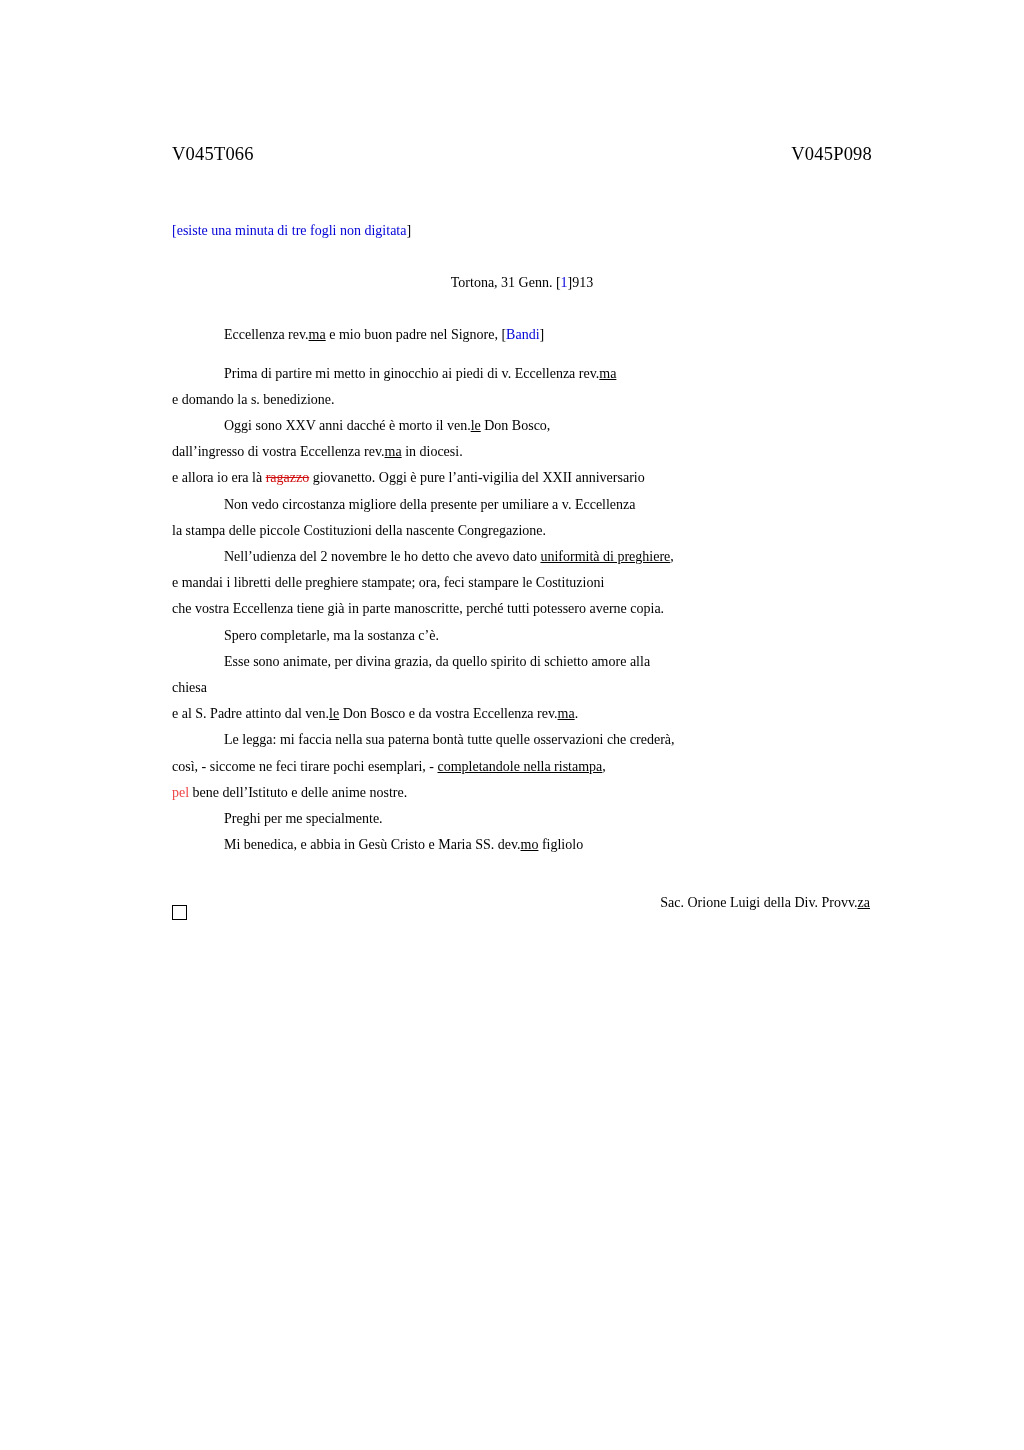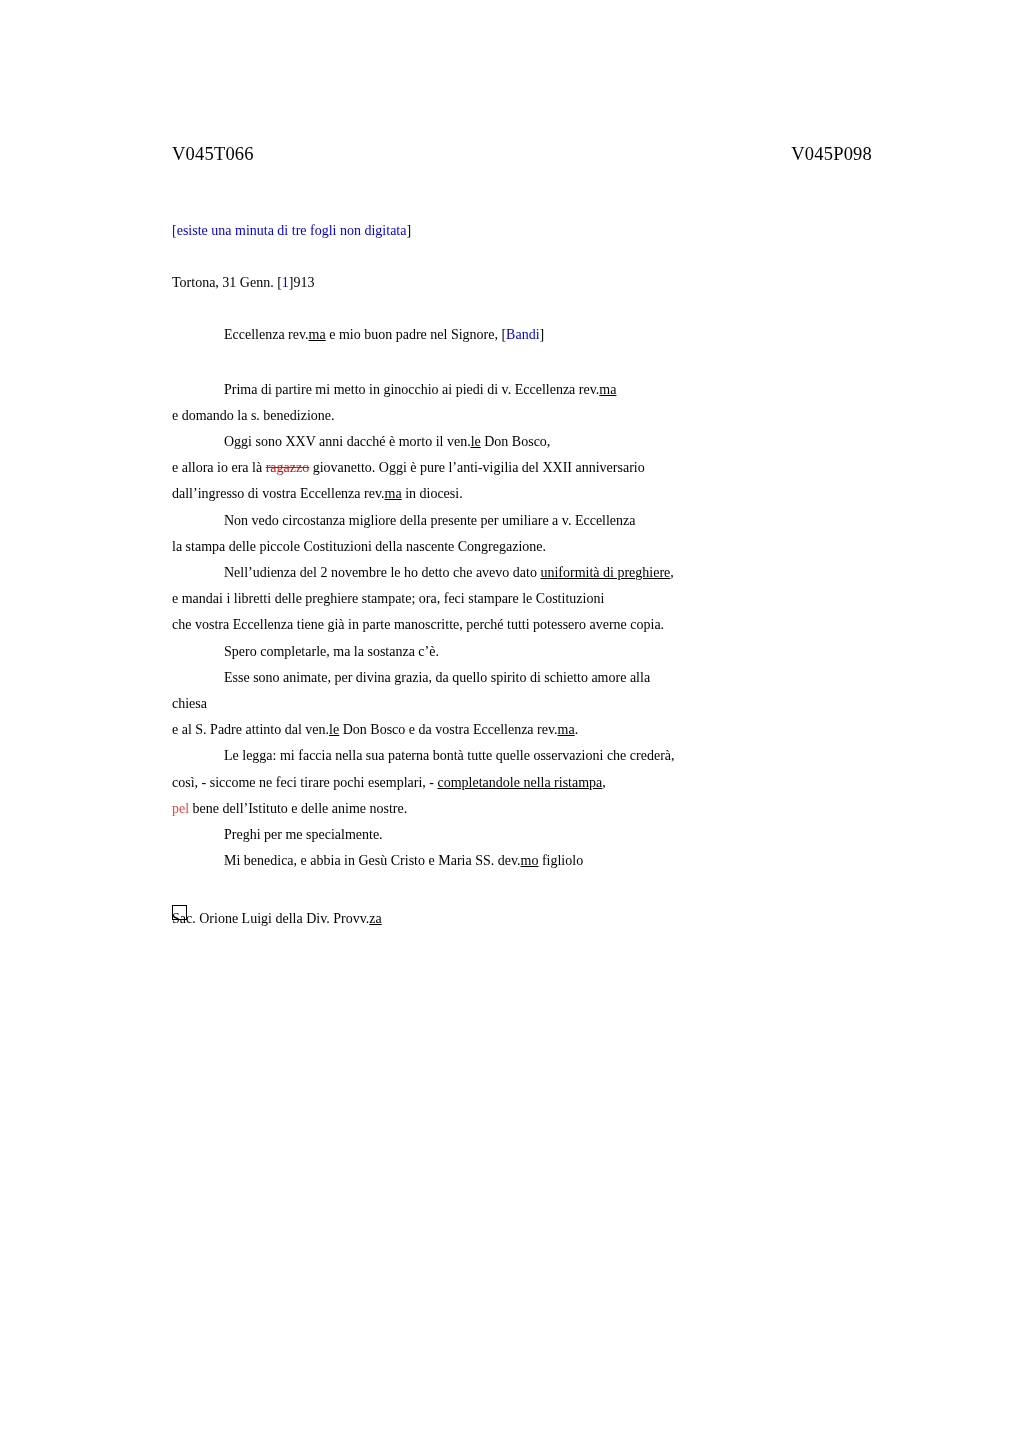--- a/index.html
+++ b/index.html
@@ -48,36 +48,37 @@
     color: #d01010;
     text-decoration: line-through;
   }
   .u {
     text-decoration: underline;
   }
   .note {
     margin: 0 0 26px 0;
   }
   .dateline {
-    text-align: left;
+    text-align: center;
     margin: 0 0 26px 0;
     padding-right: 12px;
   }
   .salutation {
-    margin: 0 0 28px 0;
+    margin: 0 0 12px 0;
     text-indent: 52px;
   }
   .para {
     margin: 0;
   }
   .indent {
     text-indent: 52px;
   }
   .signature {
     margin: 32px 0 0 0;
+    text-align: right;
     padding-right: 14px;
   }
   .end-box {
     position: absolute;
     top: 905px;
     left: 172px;
     width: 15px;
     height: 15px;
     border: 1.6px solid #000;
     box-sizing: border-box;
@@ -98,22 +99,22 @@
     <p class="note"><span class="blue">[</span><span class="blue">esiste una minuta di tre fogli non digitata</span><span>]</span></p>
 
     <p class="dateline"><span>Tortona, 31 Genn. [</span><span class="blue">1</span><span>]913</span></p>
 
     <p class="salutation"><span>Eccellenza rev.</span><span class="u">ma</span><span> e mio buon padre nel Signore, [</span><span class="blue">Bandi</span><span>]</span></p>
 
     <p class="para indent"><span>Prima di partire mi metto in ginocchio ai piedi di v. Eccellenza rev.</span><span class="u">ma</span></p>
     <p class="para"><span>e domando la s. benedizione.</span></p>
 
     <p class="para indent"><span>Oggi sono XXV anni dacché è morto il ven.</span><span class="u">le</span><span> Don Bosco,</span></p>
+    <p class="para"><span>dall’ingresso di vostra Eccellenza rev.</span><span class="u">ma</span><span> in diocesi.</span></p>
     <p class="para"><span>e allora io era là </span><span class="red-strike">ragazzo</span><span> giovanetto. Oggi è pure l’anti-vigilia del XXII anniversario</span></p>
-    <p class="para"><span>dall’ingresso di vostra Eccellenza rev.</span><span class="u">ma</span><span> in diocesi.</span></p>
 
     <p class="para indent"><span>Non vedo circostanza migliore della presente per umiliare a v. Eccellenza</span></p>
     <p class="para"><span>la stampa delle piccole Costituzioni della nascente Congregazione.</span></p>
 
     <p class="para indent"><span>Nell’udienza del 2 novembre le ho detto che avevo dato </span><span class="u">uniformità di preghiere</span><span>,</span></p>
     <p class="para"><span>e mandai i libretti delle preghiere stampate; ora, feci stampare le Costituzioni</span></p>
     <p class="para"><span>che vostra Eccellenza tiene già in parte manoscritte, perché tutti potessero averne copia.</span></p>
 
     <p class="para indent"><span>Spero completarle, ma la sostanza c’è.</span></p>
 

